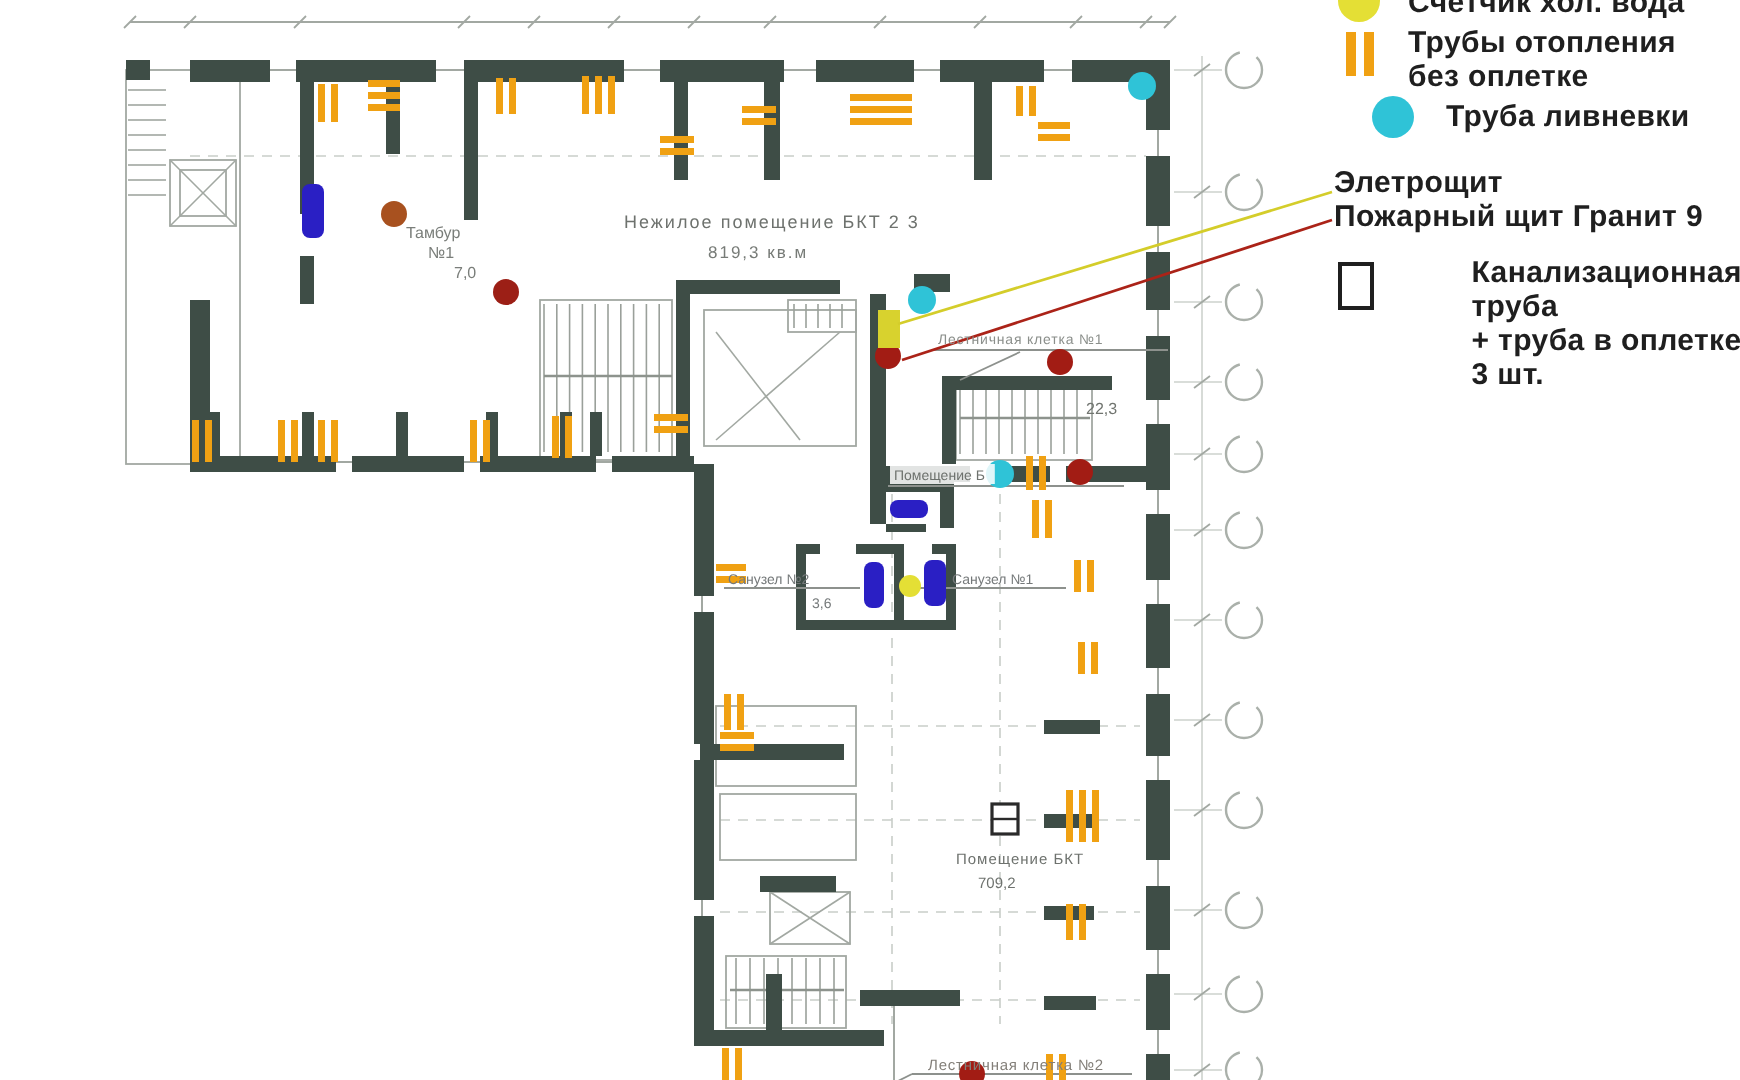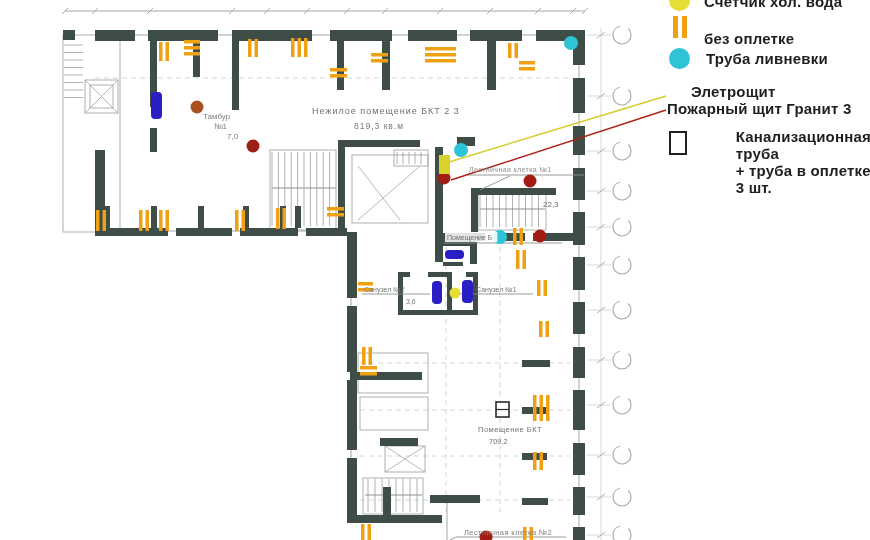--- a/index.html
+++ b/index.html
@@ -315,30 +315,30 @@
     <div class="lg-row" style="left:669px;top:-10px;">
       <span class="lg-circle" style="background:#e4df35;"></span>
       <span class="lg-text" style="margin-left:14px;margin-top:3px;">Счетчик хол. вода</span>
     </div>
     <div class="lg-row" style="left:673px;top:16px;">
       <span class="lg-bars">
         <span class="lg-bar" style="background:#f0a113;"></span>
           <span class="lg-bar" style="background:#f0a113;"></span>
       </span>
       <span class="lg-text" style="margin-left:17px;margin-top:-3px;">
-        <br>
+        <span>Трубы отопления</span><br>
         <span>без оплетке</span>
       </span>
     </div>
-    <div class="lg-row" style="left:669px;top:48px;">
+    <div class="lg-row" style="left:686px;top:48px;">
       <span class="lg-circle" style="background:#2fc3d7;"></span>
       <span class="lg-text" style="margin-left:16px;margin-top:2px;">Труба ливневки</span>
     </div>
-    <div class="lg-text" style="position:absolute;left:691px;top:83px;">Элетрощит</div>
-    <div class="lg-text" style="position:absolute;left:667px;top:100px;">Пожарный щит Гранит 3</div>
+    <div class="lg-text" style="position:absolute;left:667px;top:83px;">Элетрощит</div>
+    <div class="lg-text" style="position:absolute;left:667px;top:100px;">Пожарный щит Гранит 9</div>
     <div class="lg-row" style="left:669px;top:131px;gap:44px;">
       <span class="lg-square"></span>
       <span class="lg-text" style="margin-left:5px;margin-top:-3px;">
         <span>Канализационная труба</span><br>
         <span>+ труба в оплетке 3 шт.</span>
       </span>
     </div>
   </div>
 </div>
 

